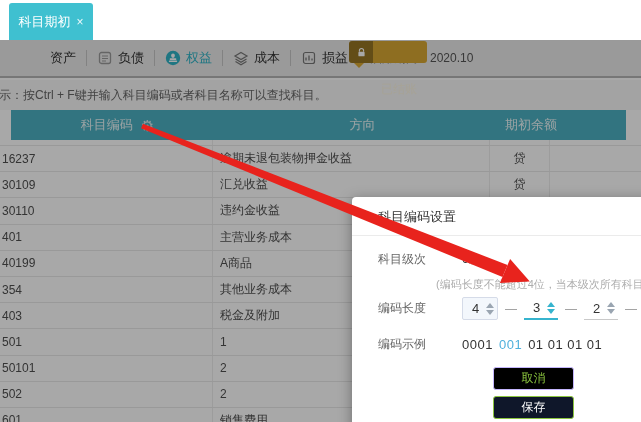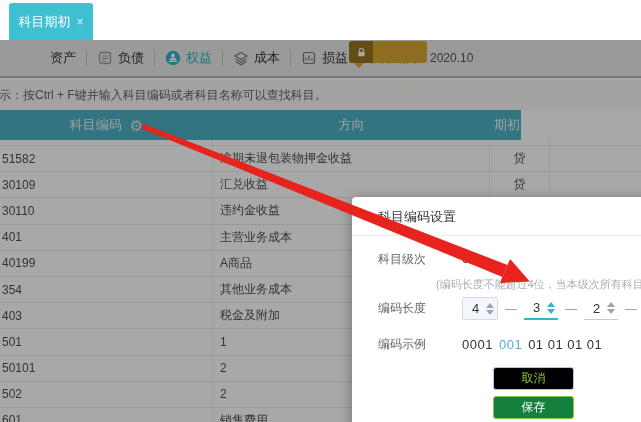--- a/index.html
+++ b/index.html
@@ -35,21 +35,21 @@
   .badge .tail { position:absolute; left:5px; bottom:-5px; width:0; height:0;
     border-left:5px solid transparent; border-right:5px solid transparent;
     border-top:5px solid #D8A833; }
 
   
   .hintbar { position:absolute; left:0; top:80px; width:641px; height:30px;
     background:#F7F7F7; display:flex; align-items:center; }
   .hintbar span { font-size:12px; color:#666; white-space:nowrap; margin-left:-13px; }
 
   
-  .thead { position:absolute; left:0; top:110px; width:521px; height:30px;
+  .thead { position:absolute; left:11px; top:110px; width:615px; height:30px;
     background:#4CB1C2; display:grid; grid-template-columns:213px 277px 60px 91px;
     align-items:center; color:rgba(255,255,255,.88); font-size:13px; }
   .th { display:flex; align-items:center; justify-content:center; gap:8px; }
   .gear { font-size:15px; color:#D9E8EB; line-height:1; cursor:pointer; }
   .tbody { position:absolute; left:0; top:140px; width:641px; height:282px; background:#fff; }
   .trow { display:grid; grid-template-columns:213px 277px 60px 91px;
     height:26.2px; border-bottom:1px solid #E9E9E9; font-size:12px; color:#4f4f4f; }
   .trow.partial { height:6px; }
   .td { display:flex; align-items:center; border-right:1px solid #EDEDED; overflow:hidden; white-space:nowrap; }
   .td.code { padding-left:2px; }
@@ -87,21 +87,21 @@
   .stepper.focused { border-bottom:2px solid #36B4CE; }
   .stepper.focused .arr-up { border-bottom-color:#36B4CE; }
   .stepper.focused .arr-dn { border-top-color:#36B4CE; }
   .dash { margin:0 7px; color:#999; }
   .row-example { margin-top:16px; }
   .example { display:flex; gap:6px; font-size:13px; color:#333; letter-spacing:.5px; }
   .example .hl { color:#4FB0DC; }
   .dlg-btn { display:block; width:81px; height:23px; margin-left:141px; border-radius:3px;
     font-size:12px; cursor:pointer; font-family:inherit; }
   .btn-cancel { margin-top:14px; background:#000000; border:1px solid #c4b5fd; color:#8CC63F; }
-  .btn-save { margin-top:6px; background:#15803d; border:1px solid #8CC63F; color:#fff; }
+  .btn-save { margin-top:6px; background:#0f172a; border:1px solid #8CC63F; color:#fff; }
 
   
   .arrow-svg { position:absolute; left:0; top:0; width:641px; height:422px;
     z-index:60; pointer-events:none; }
 </style>
 </head>
 <body>
 
 <div class="screen">
 
@@ -183,21 +183,21 @@
   </div>
 
   <div class="tbody">
     <div class="trow partial">
       <div class="td code"></div>
         <div class="td name"></div>
         <div class="td dir"></div>
         <div class="td bal"></div>
     </div>
     <div class="trow">
-      <div class="td code">51582</div>
+      <div class="td code">16237</div>
       <div class="td name">逾期未退包装物押金收益</div>
       <div class="td dir">贷</div>
       <div class="td bal"></div>
     </div>
     <div class="trow">
       <div class="td code">30109</div>
       <div class="td name">汇兑收益</div>
       <div class="td dir">贷</div>
       <div class="td bal"></div>
     </div>

